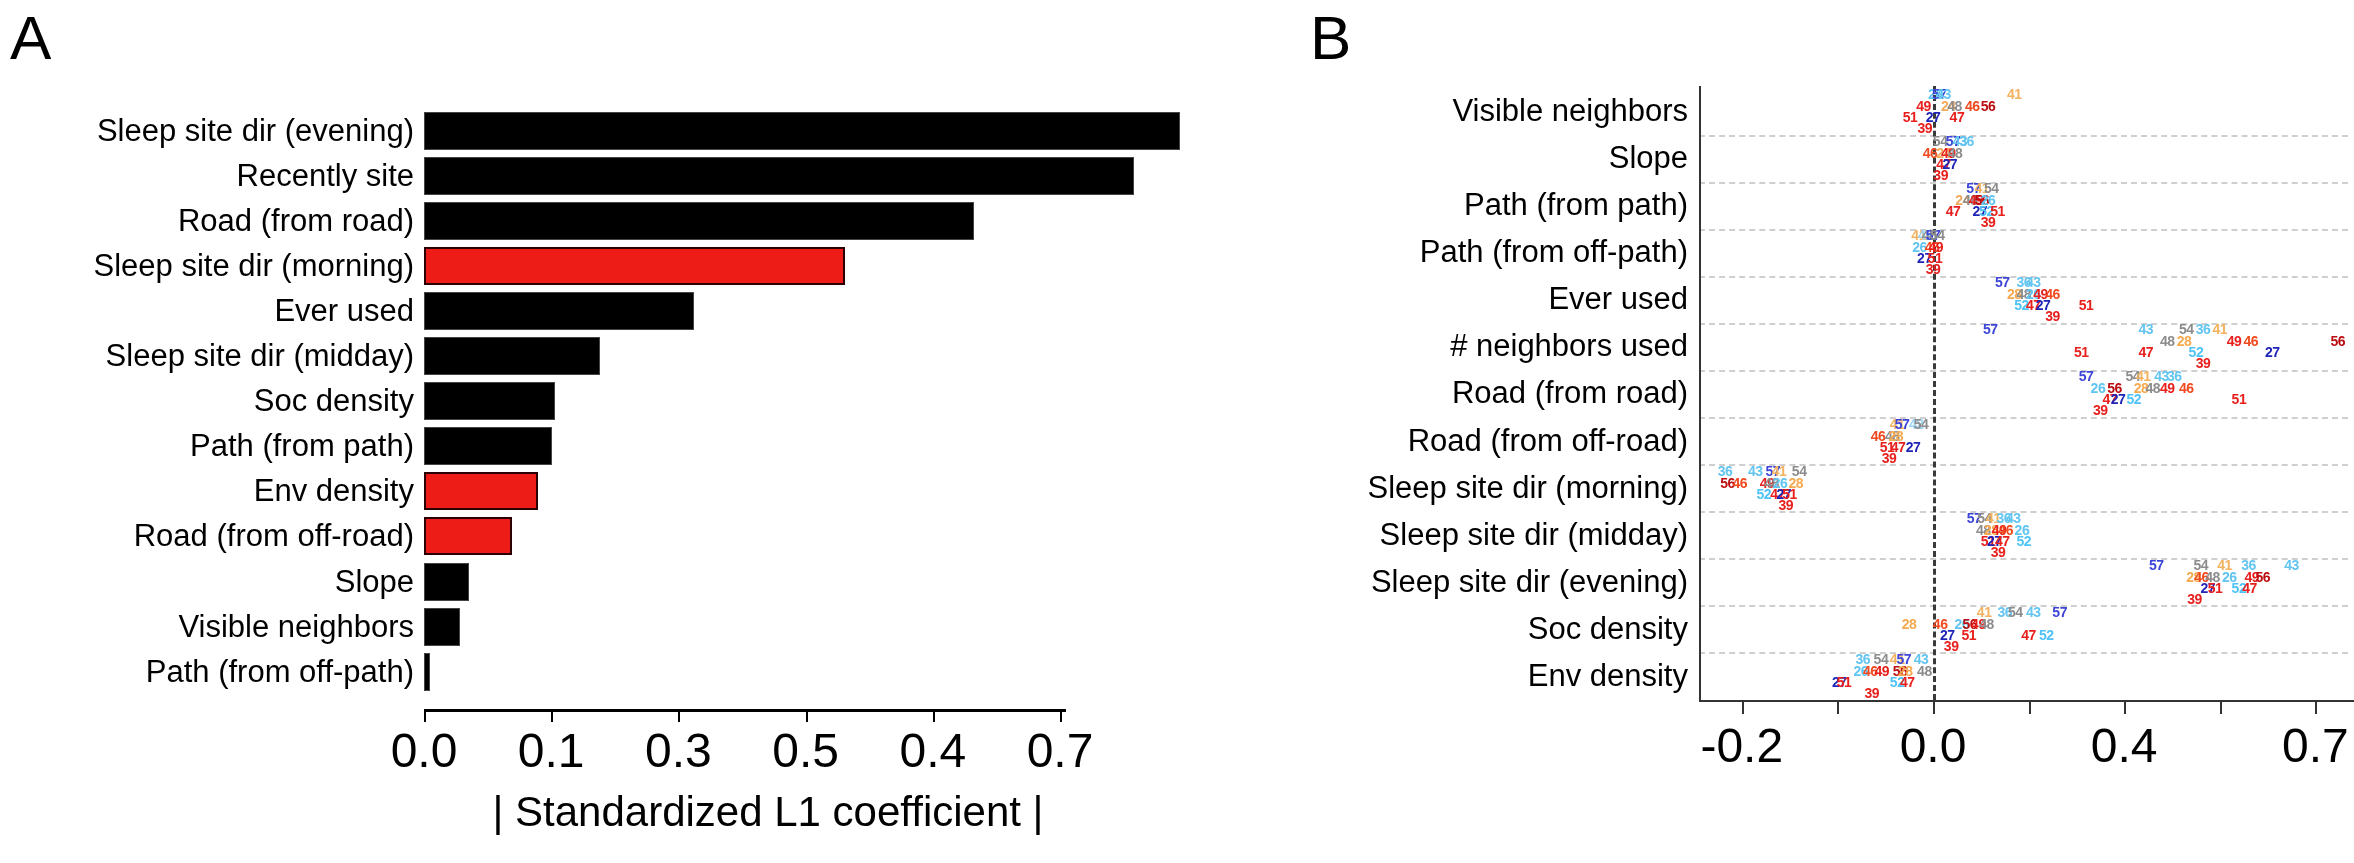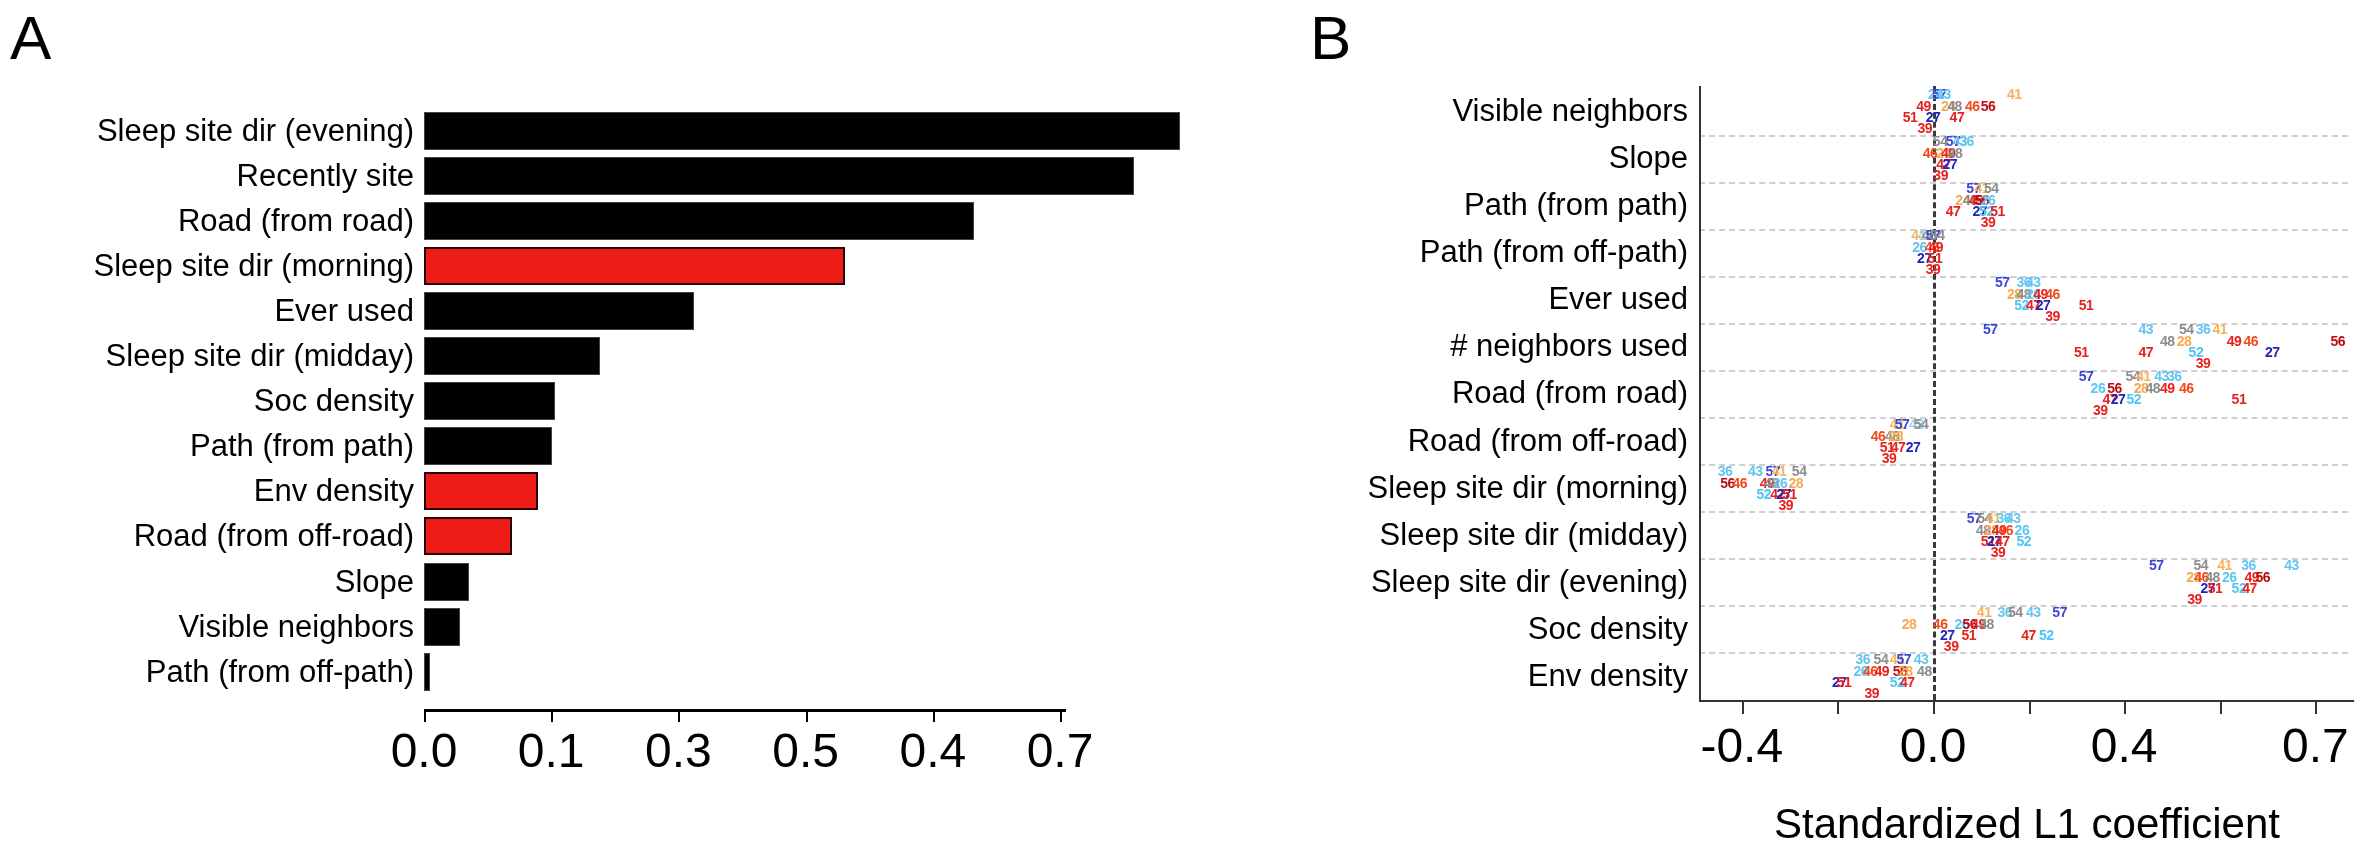--- a/index.html
+++ b/index.html
@@ -92,21 +92,21 @@
       <div class="cat-label" style="left:1280px;width:408px;top:299.32px;">Ever used</div>
       <div class="cat-label" style="left:1280px;width:408px;top:346.4px;"># neighbors used</div>
       <div class="cat-label" style="left:1280px;width:408px;top:393.48px;">Road (from road)</div>
       <div class="cat-label" style="left:1280px;width:408px;top:440.56px;">Road (from off-road)</div>
       <div class="cat-label" style="left:1280px;width:408px;top:487.64px;">Sleep site dir (morning)</div>
       <div class="cat-label" style="left:1280px;width:408px;top:534.72px;">Sleep site dir (midday)</div>
       <div class="cat-label" style="left:1280px;width:408px;top:581.8px;">Sleep site dir (evening)</div>
       <div class="cat-label" style="left:1280px;width:408px;top:628.88px;">Soc density</div>
       <div class="cat-label" style="left:1280px;width:408px;top:675.96px;">Env density</div>
       <div class="tick" style="left:1741.8px;top:700px;height:14px;background:#333;"></div>
-      <div class="tick-label" style="left:1741.8px;top:718px;">-0.4</div>
+      <div class="tick-label" style="left:1741.8px;top:718px;">-0.2</div>
       <div class="tick" style="left:1837.4px;top:700px;height:14px;background:#333;"></div>
       <div class="tick" style="left:1933px;top:700px;height:14px;background:#333;"></div>
       <div class="tick-label" style="left:1933px;top:718px;">0.0</div>
       <div class="tick" style="left:2028.6px;top:700px;height:14px;background:#333;"></div>
       <div class="tick" style="left:2124.2px;top:700px;height:14px;background:#333;"></div>
       <div class="tick-label" style="left:2124.2px;top:718px;">0.4</div>
       <div class="tick" style="left:2219.8px;top:700px;height:14px;background:#333;"></div>
       <div class="tick" style="left:2315.4px;top:700px;height:14px;background:#333;"></div>
       <div class="tick-label" style="left:2315.4px;top:718px;">0.7</div>
       <span class="pt" style="left:1935.39px;top:94px;color:#5fc4f0;">26</span>
@@ -286,14 +286,14 @@
       <span class="pt" style="left:1900.018px;top:670.96px;color:#bb0e12;">56</span>
       <span class="pt" style="left:1905.276px;top:670.96px;color:#f5a94e;">28</span>
       <span class="pt" style="left:1924.396px;top:670.96px;color:#8c8c8c;">48</span>
       <span class="pt" style="left:1839.312px;top:681.96px;color:#1f24b8;">27</span>
       <span class="pt" style="left:1844.092px;top:681.96px;color:#e8201d;">51</span>
       <span class="pt" style="left:1897.15px;top:681.96px;color:#4fc3f7;">52</span>
       <span class="pt" style="left:1907.188px;top:681.96px;color:#e8201d;">47</span>
       <span class="pt" style="left:1871.816px;top:692.96px;color:#e8201d;">39</span>
     </div>
 
-  <div class="axis-title" style="left:2027px;top:800px;">Standardized L1 coefficient</div>
+  <div class="axis-title" style="left:768px;top:788px;">| Standardized L1 coefficient |</div>
 </div>
 
 </body></html>

